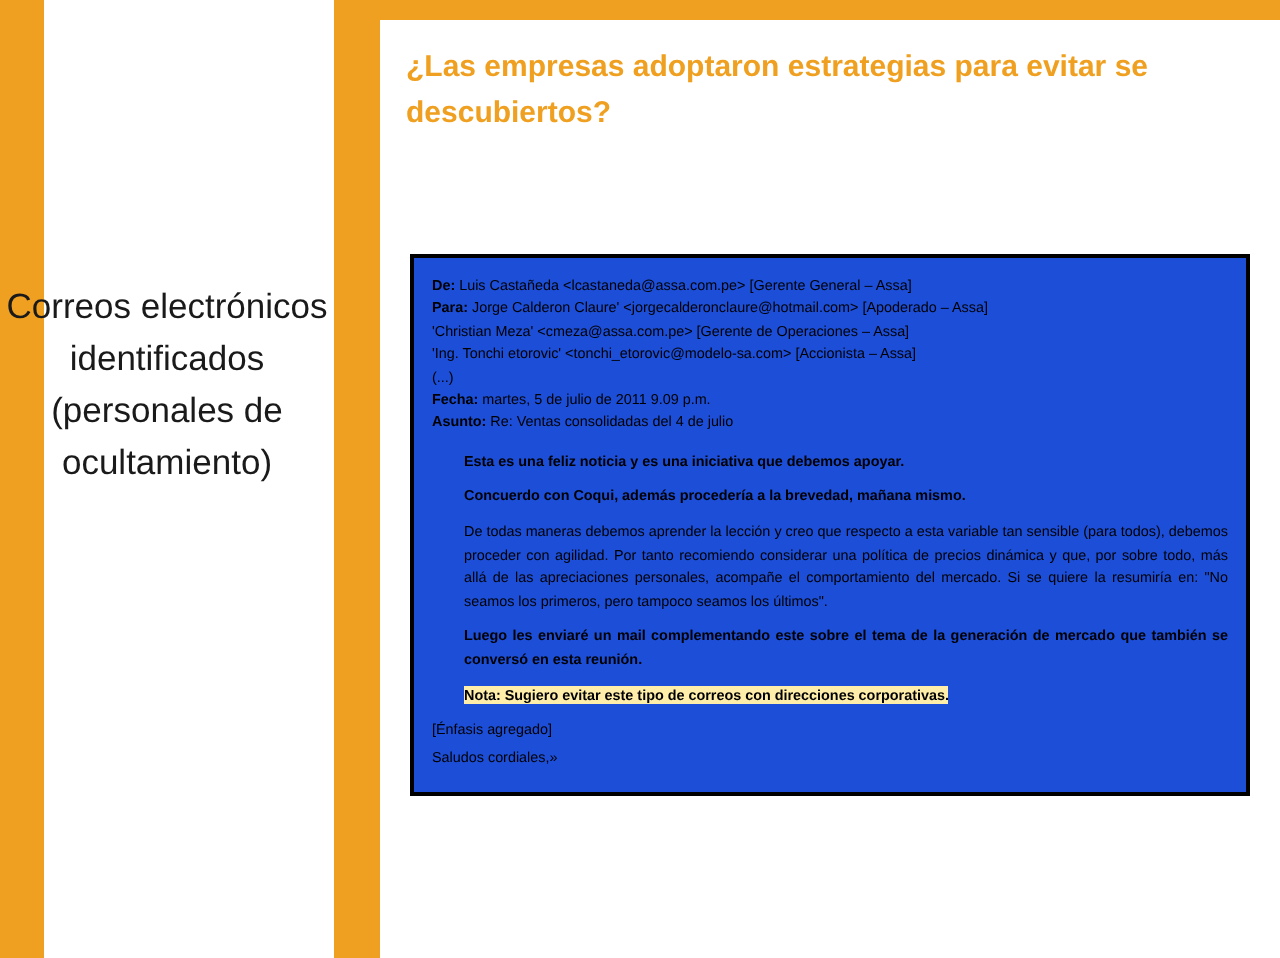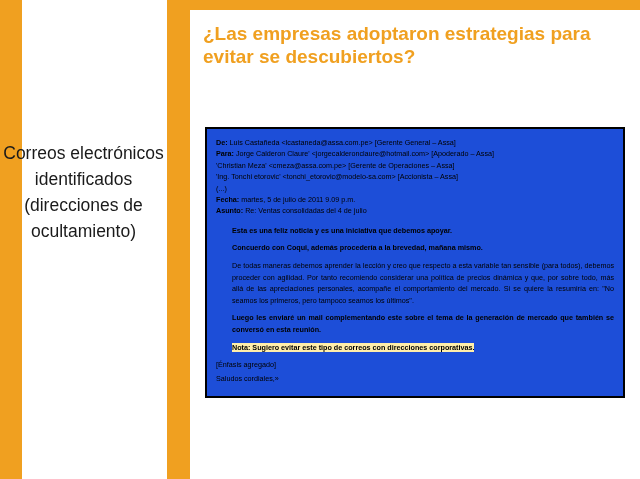--- a/index.html
+++ b/index.html
@@ -55,21 +55,21 @@
     font-size: 17.5px;
     line-height: 26px;
     color: #1a1a1a;
     font-family: "Liberation Sans", sans-serif;
   }
   .heading {
     position: absolute;
     left: 203px;
     top: 22px;
     width: 420px;
-    font-size: 19px;
+    font-size: 15px;
     font-weight: bold;
     line-height: 23px;
     color: #f0a020;
     font-family: "Liberation Sans", sans-serif;
   }
   
   .email-box {
     position: absolute;
     left: 205px;
     top: 127px;
@@ -118,21 +118,21 @@
 </style>
 </head>
 <body>
 
 <div class="slide">
 
   <div class="bar-left-thin"></div>
   <div class="bar-left-block"></div>
   <div class="bar-top"></div>
 
-  <div class="title-caption">Correos electrónicos identificados (direcciones de ocultamiento)</div>
+  <div class="title-caption">Correos electrónicos identificados (personales de ocultamiento)</div>
 
   <div class="heading">¿Las empresas adoptaron estrategias para evitar se descubiertos?</div>
 
   <div class="email-box">
 
     <div class="email-header">
       <div><span class="lbl">De:</span> <span>Luis Castañeda &lt;lcastaneda@assa.com.pe&gt; [Gerente General – Assa]</span></div>
       <div><span class="lbl">Para:</span> <span>Jorge Calderon Claure' &lt;jorgecalderonclaure@hotmail.com&gt; [Apoderado – Assa]</span></div>
       <div><span class="lbl"></span><span>'Christian Meza' &lt;cmeza@assa.com.pe&gt; [Gerente de Operaciones – Assa]</span></div>
       <div><span class="lbl"></span><span>'Ing. Tonchi etorovic' &lt;tonchi_etorovic@modelo-sa.com&gt; [Accionista – Assa]</span></div>

